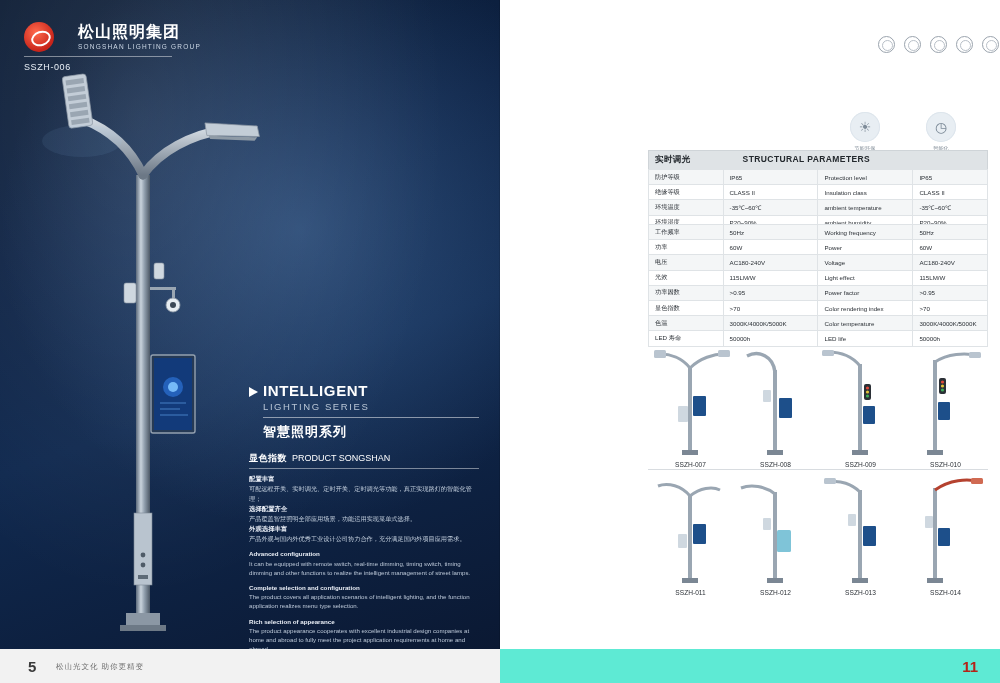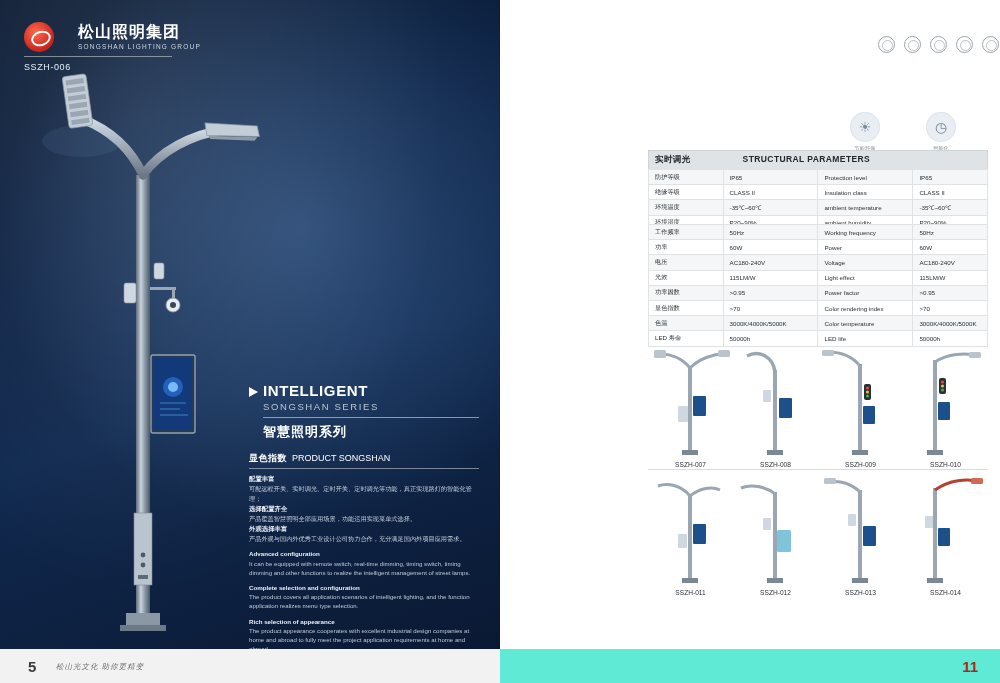--- a/index.html
+++ b/index.html
@@ -42,21 +42,21 @@
   .feat-head .en{margin-left:5px;font-weight:normal;}
   .feat-rule{height:1px;background:rgba(255,255,255,.45);margin:3px 0 5px 0;}
   .f-cn-t{color:#e9eef6;font-size:6.4px;font-weight:bold;line-height:1.55;}
   .f-cn-b{color:#c6d2e0;font-size:6.2px;line-height:1.6;}
   .f-en-t{color:#e9eef6;font-size:6.2px;font-weight:bold;line-height:1.5;margin-top:6px;}
   .f-en-b{color:#bcc8d8;font-size:6.1px;line-height:1.5;}
 
   
   .left-footer{position:absolute;left:0;bottom:0;width:500px;height:34px;background:#f2f2f2;z-index:7;}
   .pg-left{position:absolute;left:28px;bottom:8px;color:#3a3a3a;font-size:15px;font-weight:bold;}
-  .foot-cn{position:absolute;left:56px;bottom:11px;color:#6d6d6d;font-size:7.5px;letter-spacing:1px;font-style:italic;}
+  .foot-cn{position:absolute;left:56px;bottom:11px;color:#6d6d6d;font-size:7.5px;letter-spacing:1px;}
 
   
   .right-page{position:absolute;left:500px;top:0;width:500px;height:683px;background:#ffffff;}
   .rp-inner{position:absolute;left:140px;top:0;width:360px;height:683px;}
 
   
   .cert-row{position:absolute;left:378px;top:36px;display:flex;gap:9px;z-index:4;}
   .cert{width:15px;height:15px;border-radius:50%;border:1px solid #9aa3ad;position:relative;background:#fff;}
   .cert:after{content:"";position:absolute;left:3px;top:3px;width:9px;height:9px;border-radius:50%;
      border:1px solid #b9c0c8;}
@@ -182,21 +182,21 @@
           <line x1="140" y1="360" x2="168" y2="360"></line>
         </g>
       </g>
 
       <ellipse cx="62" cy="86" rx="40" ry="16" fill="#9ed2ff" opacity="0.08"></ellipse>
     </svg>
 
     <div class="txt-block">
       <div class="tri"></div>
       <div class="title-en">INTELLIGENT</div>
-      <div class="title-en2">SONGSHAN SERIES</div>
+      <div class="title-en2">LIGHTING SERIES</div>
       <div class="title-rule"></div>
       <div class="title-cn">智慧照明系列</div>
 
       <div class="feat-head">
         <span class="cn">显色指数</span><span class="en">PRODUCT SONGSHAN</span>
       </div>
       <div class="feat-rule"></div>
 
       <div class="f-cn-t">配置丰富</div>
       <div class="f-cn-b">可配远程开关、实时调光、定时开关、定时调光等功能，真正实现路灯的智能化管理；</div>

